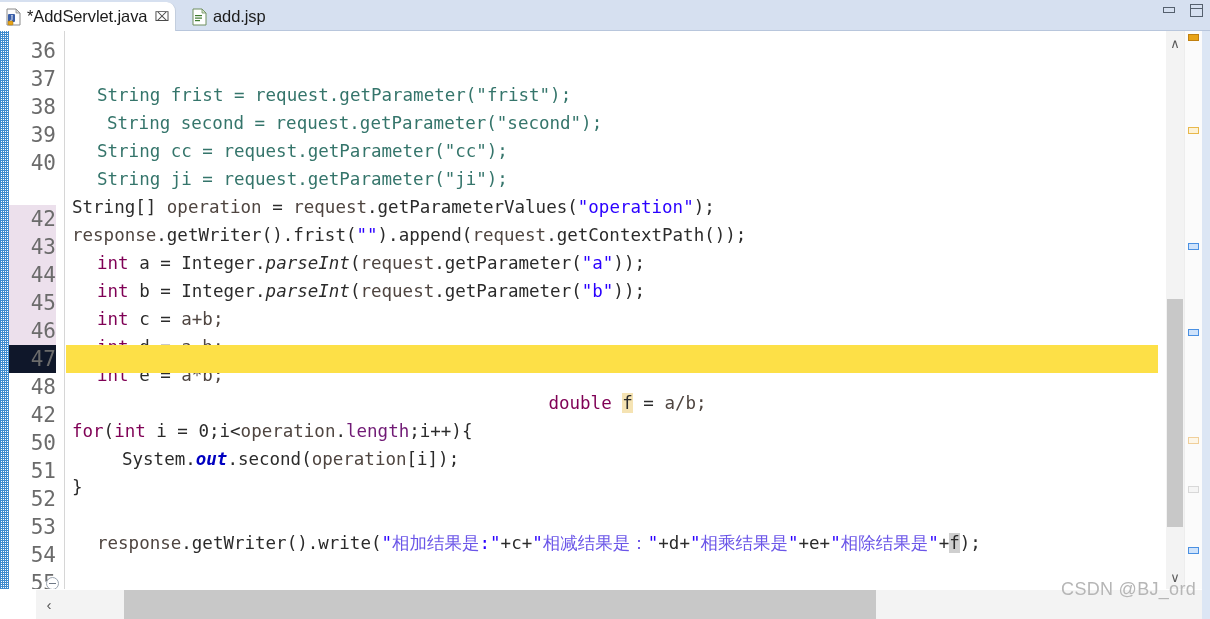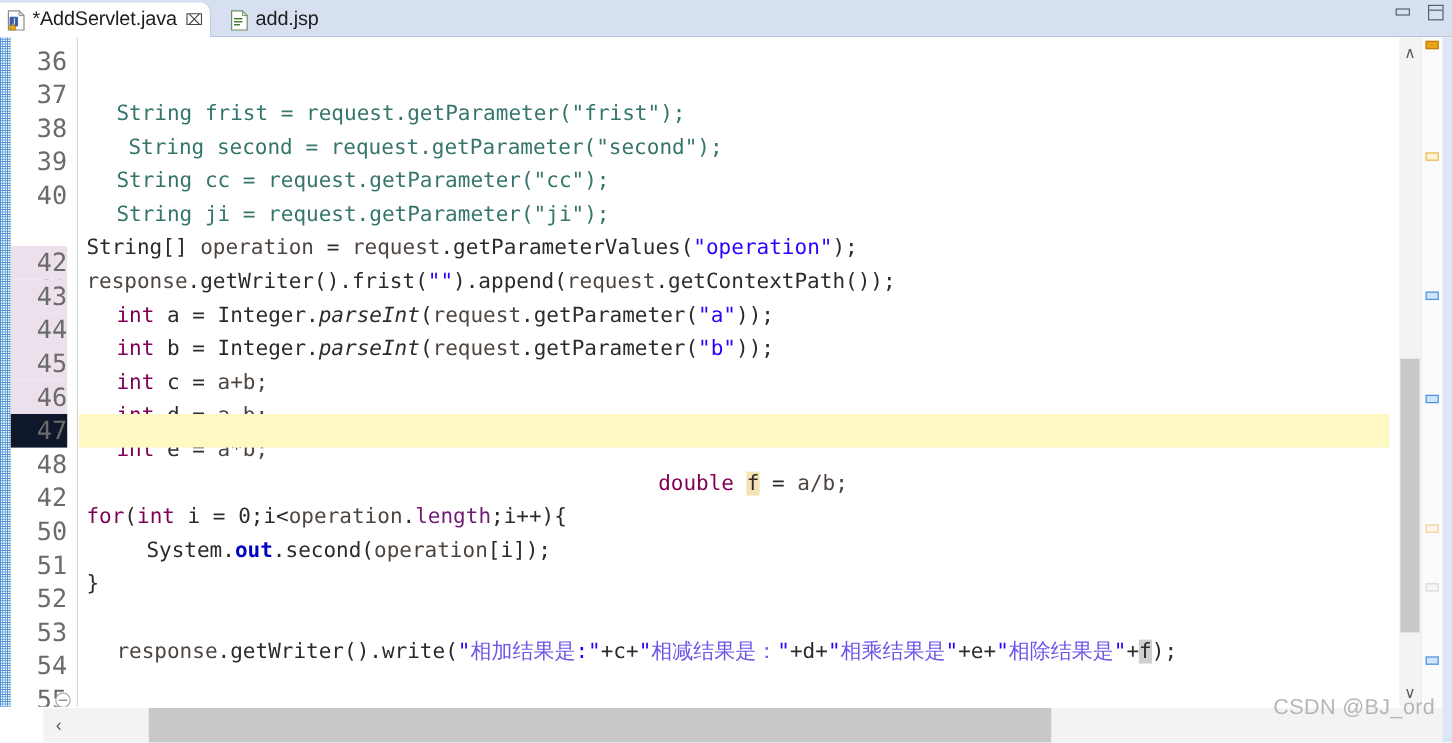--- a/index.html
+++ b/index.html
@@ -170,32 +170,32 @@
     position: absolute;
     left: 0;
     width: 1092px;
     height: 28px;
     line-height: 28px;
     font-family: "DejaVu Sans Mono", "Liberation Mono", monospace;
     font-size: 17.5px;
     white-space: pre;
     color: #2b2b2b;
   }
-  .codeline.curline { background: #fef9c3; text-align: center; }
+  .codeline.curline { background: #fde047; text-align: center; }
   .codetext { padding-left: 6px; display: inline-block; margin-top: 44px; }
 
   
   .s-plain   { color: #2b2b2b; }
   .s-ident   { color: #4f4540; }
   .s-teal    { color: #35756b; }
   .s-kw      { color: #7f0055; font-weight: normal; }
   .s-str     { color: #2a00ff; }
   .s-strcn   { color: #6a55e8; }
   .s-field   { color: #701a75; }
-  .s-statfld { color: #0000c0; font-weight: bold; }
+  .s-statfld { color: #0000c0; font-weight: bold; font-style: italic; }
   .s-stmeth  { color: #2b2b2b; font-style: italic; }
   .s-num     { color: #2b2b2b; }
   .hl-occ    { background: #f5e3b3; }
   .hl-sel    { background: #cfcfcf; }
   .s-blue    { color: #3a6fd8; }
 
   
   .fold {
     position: absolute;
     left: 46px;

